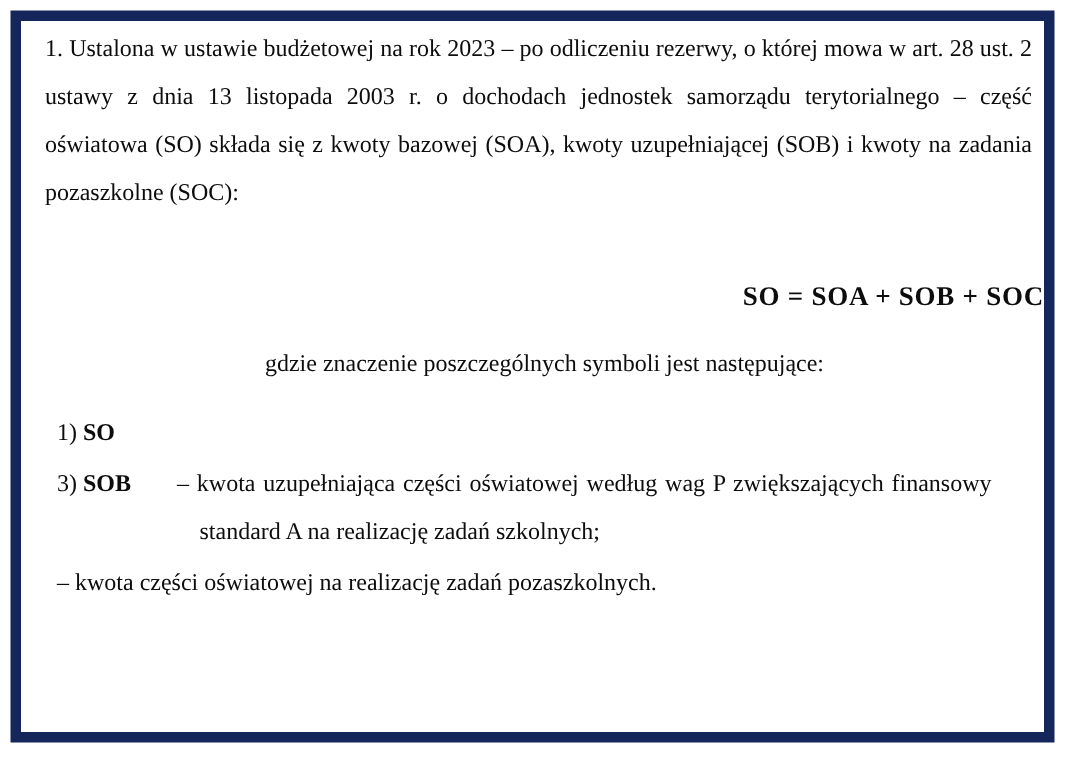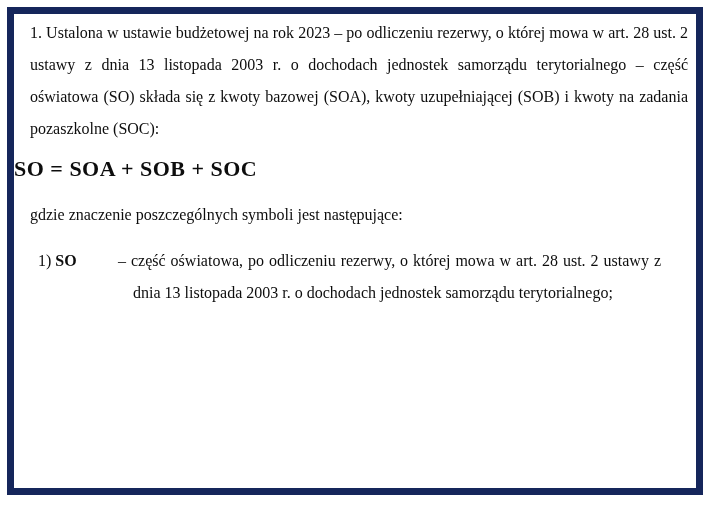--- a/index.html
+++ b/index.html
@@ -35,30 +35,31 @@
     font-size: 16px;
     line-height: 32px;
     border-radius: 32px;
   }
   .lead-paragraph {
     margin: 0;
     padding: 0 8px 0 16px;
     text-align: justify;
   }
   .formula-line {
-    margin-top: 12px;
-    text-align: left;
+    margin-top: 40px;
+    text-align: right;
     font-weight: bold;
-    font-size: 22px;
+    font-size: 18px;
     line-height: 24px;
     letter-spacing: 0.5px;
   }
   .definitions-intro {
     margin-top: 18px;
     padding-left: 16px;
+    text-align: center;
   }
   .definitions-list {
     margin-top: 14px;
   }
   .definition-row {
     display: flex;
     margin: 0 35px 2px 24px;
   }
   .definition-marker {
     flex: 0 0 80px;
@@ -87,24 +88,31 @@
 
       <div class="definitions-intro">gdzie znaczenie poszczególnych symboli jest następujące:</div>
 
       <div class="definitions-list">
 
         <div class="definition-row">
           <div class="definition-marker">
             <span>1)</span>
             <span class="definition-symbol">SO</span>
           </div>
-          <div class="definition-text">– część oświatowa, po odliczeniu rezerwy, o której mowa w art. 28 ust. 2 ustawy z dnia 13 listopada 2003 r. o dochodach jednostek samorządu terytorialnego;</div>
         </div>
 
 
+        <div class="definition-row">
+          <div class="definition-marker">
+            <span>3)</span>
+            <span class="definition-symbol">SOB</span>
+          </div>
+          <div class="definition-text">– kwota uzupełniająca części oświatowej według wag P zwiększających finansowy standard A na realizację zadań szkolnych;</div>
+        </div>
 
         <div class="definition-row">
+          <div class="definition-text">– kwota części oświatowej na realizację zadań pozaszkolnych.</div>
         </div>
 
       </div>
     </div>
   </div>
 </div>
 
 </body></html>

